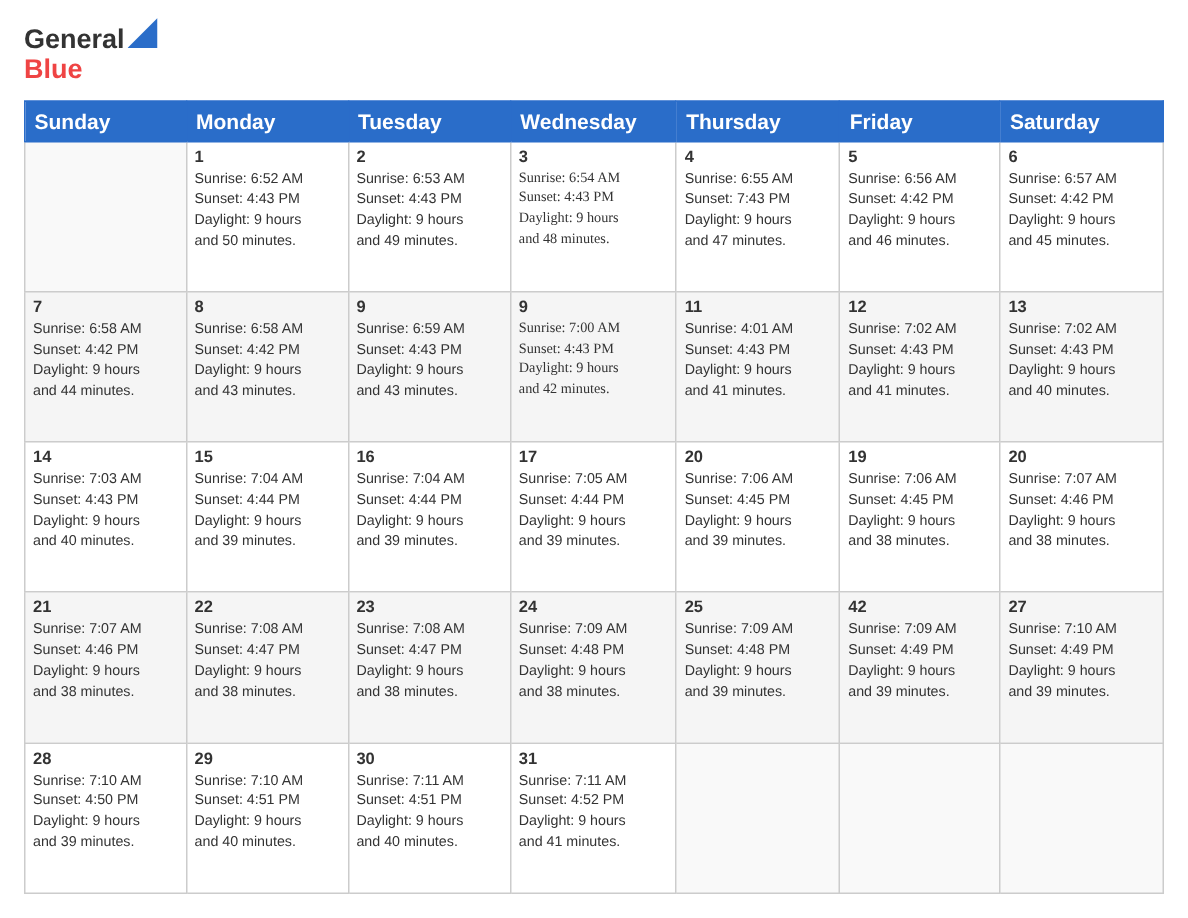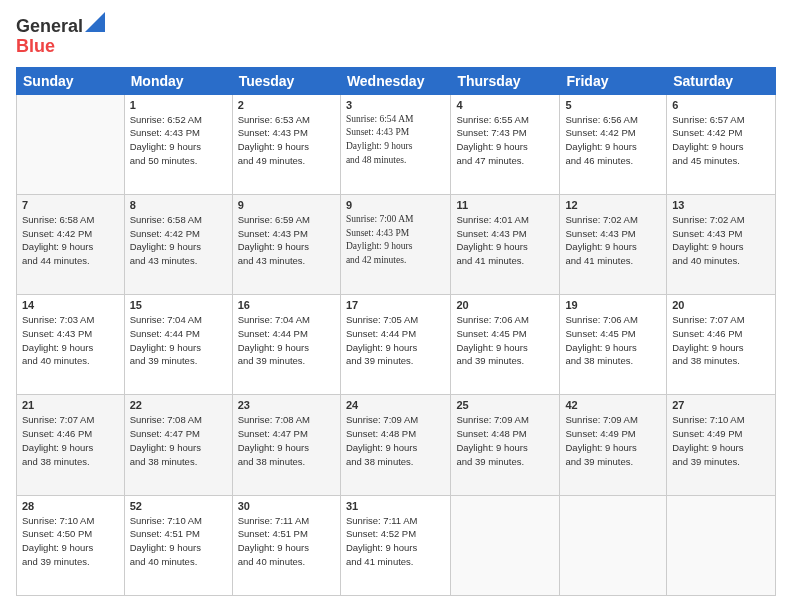--- a/index.html
+++ b/index.html
@@ -328,21 +328,21 @@
         </tr>
         <tr>
           <td>
             <span class="day-num">28</span>
             <div class="day-info" style="white-space: pre-line;">Sunrise: 7:10 AM
 Sunset: 4:50 PM
 Daylight: 9 hours
 and 39 minutes.</div>
           </td>
           <td>
-            <span class="day-num">52</span>
+            <span class="day-num">29</span>
             <div class="day-info" style="white-space: pre-line;">Sunrise: 7:10 AM
 Sunset: 4:51 PM
 Daylight: 9 hours
 and 40 minutes.</div>
           </td>
           <td>
             <span class="day-num">30</span>
             <div class="day-info" style="white-space: pre-line;">Sunrise: 7:11 AM
 Sunset: 4:51 PM
 Daylight: 9 hours

